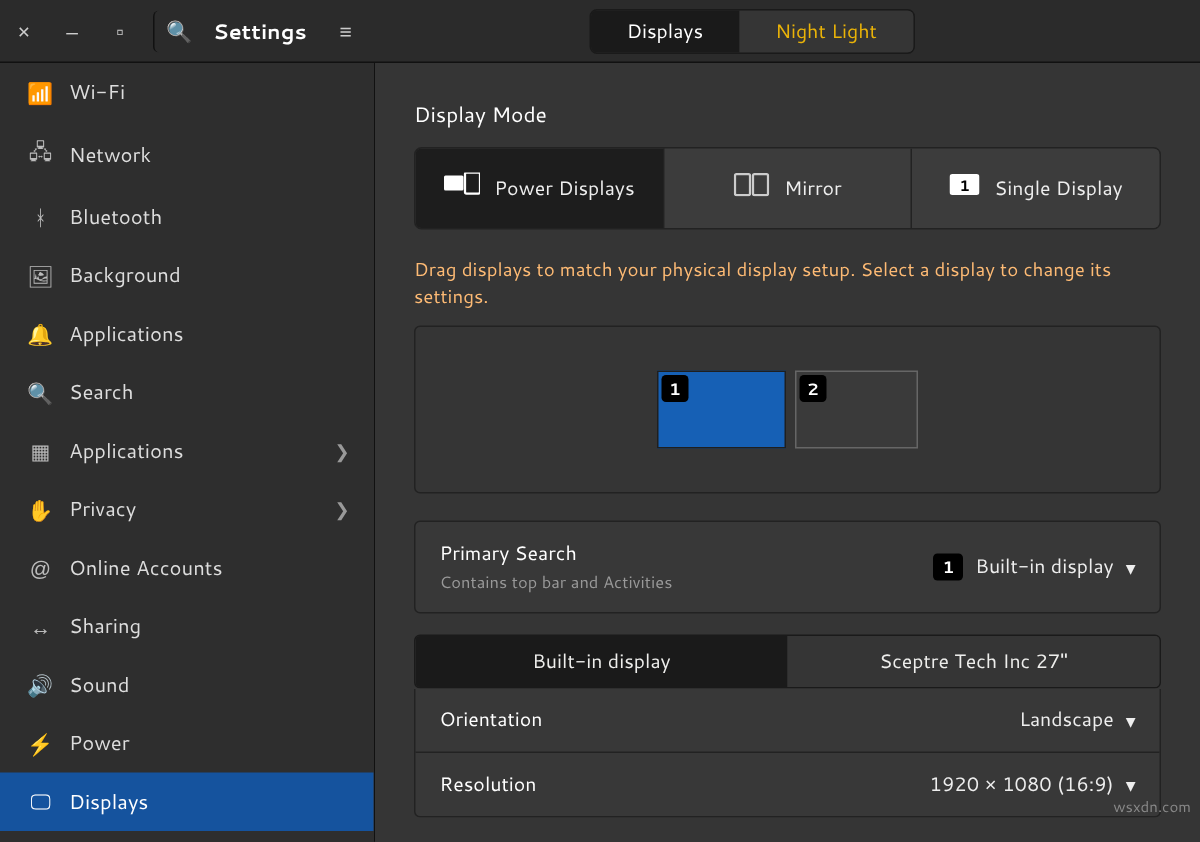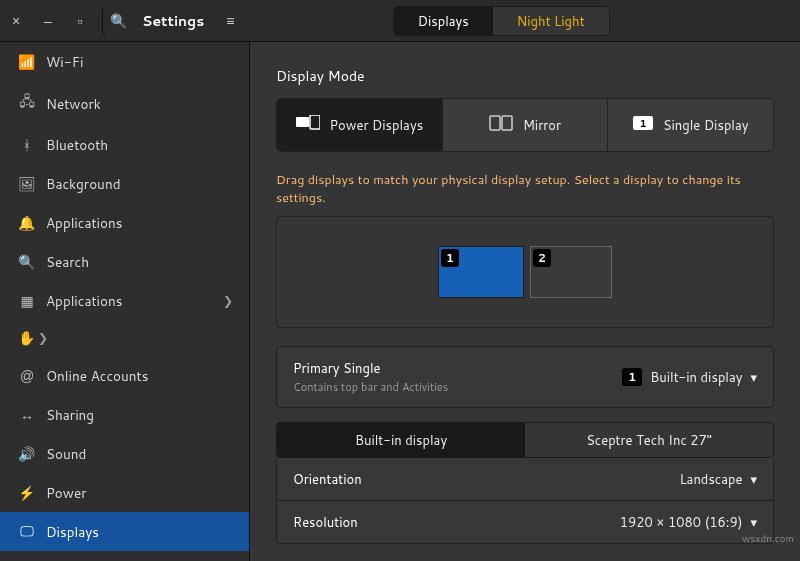--- a/index.html
+++ b/index.html
@@ -98,20 +98,21 @@
           <span class="ic u">🔍</span>
           <span class="lbl">Search</span>
         </div>
       <div class="side-item">
           <span class="ic u">▦</span>
           <span class="lbl">Applications</span>
           <span class="chev u">❯</span>
         </div>
       <div class="side-item">
           <span class="ic u">✋</span>
+          <span class="lbl">Privacy</span>
           <span class="chev u">❯</span>
         </div>
       <div class="side-item">
           <span class="ic u">@</span>
           <span class="lbl">Online Accounts</span>
         </div>
       <div class="side-item">
           <span class="ic u">↔</span>
           <span class="lbl">Sharing</span>
         </div>
@@ -164,21 +165,21 @@
             <span class="disp-num">1</span>
           </div>
         <div class="disp-box d2">
             <span class="disp-num">2</span>
           </div>
       </div>
 
       <div class="row-box">
         <div class="row">
           <div>
-            <div class="lab">Primary Single</div>
+            <div class="lab">Primary Search</div>
             <div class="sub">Contains top bar and Activities</div>
           </div>
           <div class="val">
             <span class="disp-num" style="position:static;padding:1px 6px">1</span>
             <span>Built-in display</span>
             <span class="u">▾</span>
           </div>
         </div>
       </div>
 

